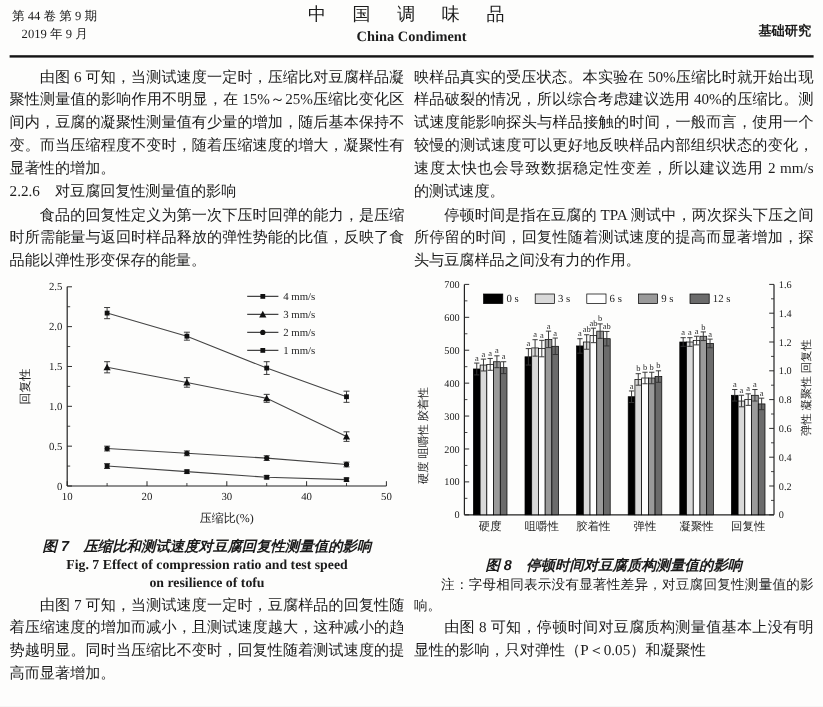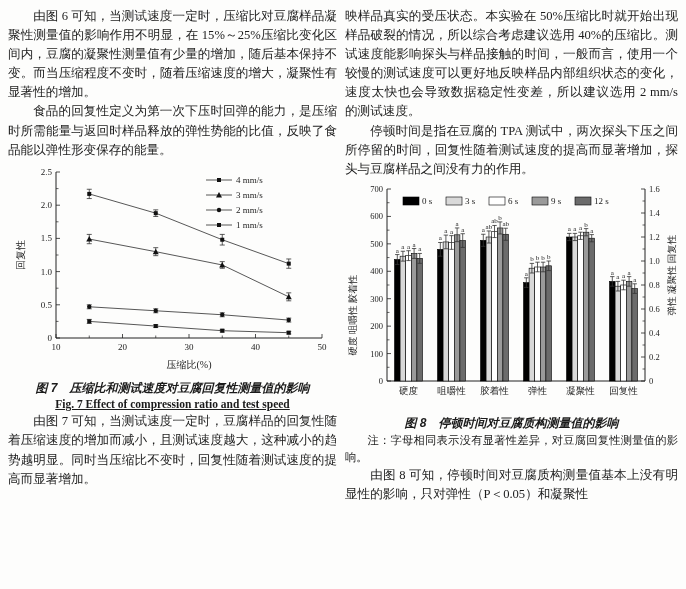--- a/index.html
+++ b/index.html
@@ -19,34 +19,46 @@
              font-family:"Liberation Sans","DejaVu Sans",sans-serif;}
   
   .columns{display:flex;gap:8px;padding:7px 8px 0 8px;}
   .col{width:333px;font-size:12.6px;line-height:19.1px;text-align:justify;}
   .col p{margin:0;text-indent:2em;}
   .col p.cont{text-indent:0;}
   .sec-heading{text-indent:0;margin:0;}
   .figwrap{text-align:center;margin:2px 0 0 0;}
   .cap-cn{font-family:"Liberation Sans","DejaVu Sans",sans-serif;font-weight:bold;
           font-size:12px;text-align:center;line-height:17px;text-indent:0;font-style:italic;}
-  .cap-en{font-weight:bold;font-size:11.5px;text-align:center;line-height:15.5px;text-indent:0;text-decoration:underline;}
+  .cap-en{font-weight:bold;font-size:11.5px;text-align:center;line-height:15.5px;text-indent:0;}
   .note{font-size:11.3px;line-height:16.8px;}
   svg text{font-family:"Liberation Serif","DejaVu Serif",serif;}
 </style>
 </head>
 <body>
 
 <div class="page">
 
+  <div class="header">
+    <div class="hdr-left">
+      <div class="l1">第 44 卷 第 9 期</div>
+      <div class="l2">2019 年 9 月</div>
+    </div>
+    <div class="hdr-center">
+      <div class="hdr-title">中 国 调 味 品</div>
+      <div class="hdr-sub">China Condiment</div>
+    </div>
+    <div class="hdr-right">基础研究</div>
+  </div>
 
   <div class="columns">
 
     <div class="col">
       <p>由图 6 可知，当测试速度一定时，压缩比对豆腐样品凝聚性测量值的影响作用不明显，在 15%～25%压缩比变化区间内，豆腐的凝聚性测量值有少量的增加，随后基本保持不变。而当压缩程度不变时，随着压缩速度的增大，凝聚性有显著性的增加。</p>
+      <div class="sec-heading">2.2.6　对豆腐回复性测量值的影响</div>
       <p>食品的回复性定义为第一次下压时回弹的能力，是压缩时所需能量与返回时样品释放的弹性势能的比值，反映了食品能以弹性形变保存的能量。</p>
       <div class="figwrap">
         <svg id="fig7-svg" width="322" height="212">
             <line x1="44" y1="10" x2="44" y2="176" stroke="#222" stroke-width="1"></line>
             <line x1="44" y1="176" x2="310" y2="176" stroke="#222" stroke-width="1"></line>
             <line x1="44" y1="176" x2="48" y2="176" stroke="#222" stroke-width="0.8"></line>
             <text x="40" y="179" text-anchor="end" font-size="9" fill="#222">0</text>
             <line x1="44" y1="142.8" x2="48" y2="142.8" stroke="#222" stroke-width="0.8"></line>
             <text x="40" y="145.8" text-anchor="end" font-size="9" fill="#222">0.5</text>
             <line x1="44" y1="109.6" x2="48" y2="109.6" stroke="#222" stroke-width="0.8"></line>
@@ -155,20 +167,21 @@
             <line x1="194" y1="48" x2="220" y2="48" stroke="#444444" stroke-width="0.9"></line>
             <circle cx="207" cy="48" r="2.2" fill="#111111"></circle>
             <text x="224" y="51" font-size="9" fill="#222">2 mm/s</text>
             <line x1="194" y1="63" x2="220" y2="63" stroke="#444444" stroke-width="0.9"></line>
             <rect x="205" y="61" width="4" height="4" fill="#111111"></rect>
             <text x="224" y="66" font-size="9" fill="#222">1 mm/s</text>
           </svg>
       </div>
       <div class="cap-cn">图 7　压缩比和测试速度对豆腐回复性测量值的影响</div>
       <div class="cap-en">Fig. 7 Effect of compression ratio and test speed</div>
+      <div class="cap-en">on resilience of tofu</div>
       <p>由图 7 可知，当测试速度一定时，豆腐样品的回复性随着压缩速度的增加而减小，且测试速度越大，这种减小的趋势越明显。同时当压缩比不变时，回复性随着测试速度的提高而显著增加。</p>
     </div>
 
     <div class="col">
       <p class="cont">映样品真实的受压状态。本实验在 50%压缩比时就开始出现样品破裂的情况，所以综合考虑建议选用 40%的压缩比。测试速度能影响探头与样品接触的时间，一般而言，使用一个较慢的测试速度可以更好地反映样品内部组织状态的变化，速度太快也会导致数据稳定性变差，所以建议选用 2 mm/s 的测试速度。</p>
       <p>停顿时间是指在豆腐的 TPA 测试中，两次探头下压之间所停留的时间，回复性随着测试速度的提高而显著增加，探头与豆腐样品之间没有力的作用。</p>
       <div class="figwrap">
         <svg id="fig8-svg" width="336" height="228">
             <line x1="42" y1="8" x2="42" y2="200" stroke="#222" stroke-width="1"></line>
             <line x1="300" y1="8" x2="300" y2="200" stroke="#222" stroke-width="1"></line>

